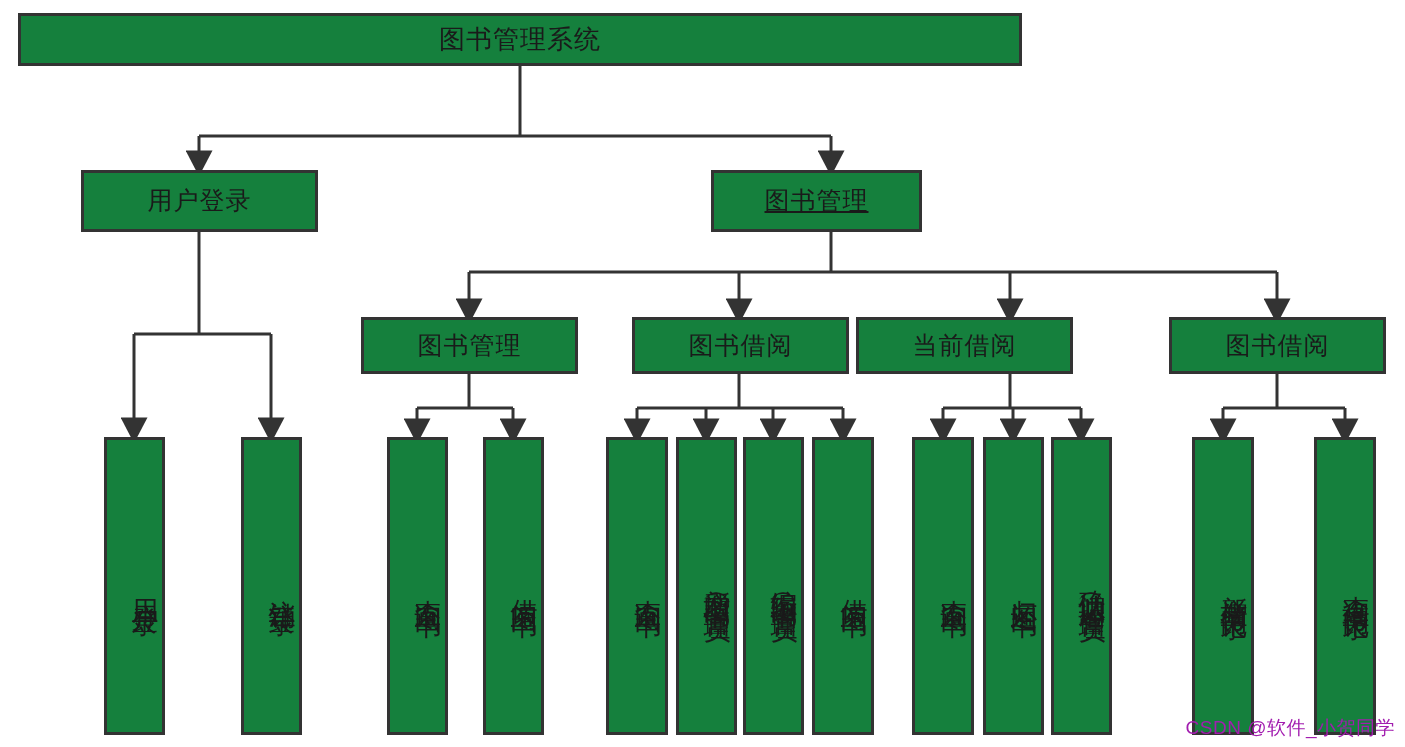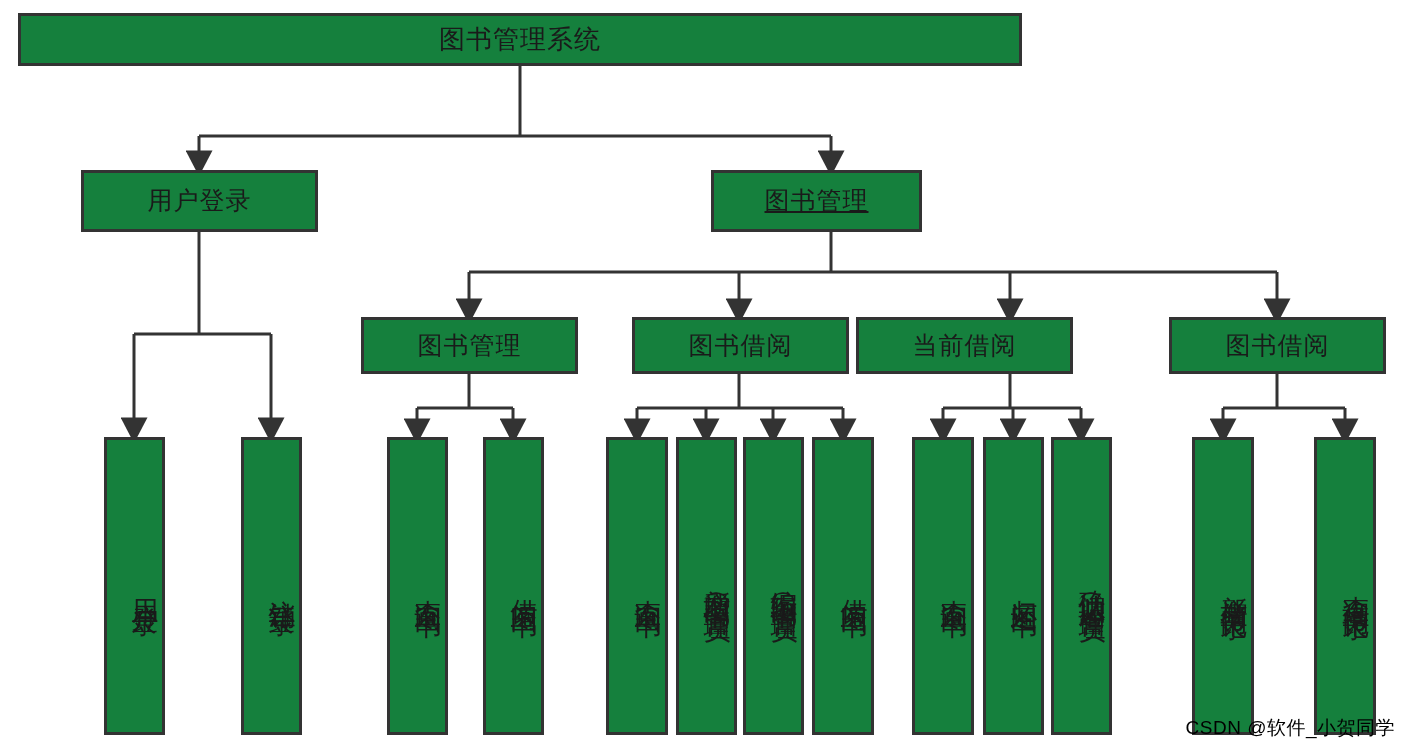--- a/index.html
+++ b/index.html
@@ -61,21 +61,21 @@
     align-items: flex-start;
   }
   .node-label {
     display: block;
   }
   #watermark {
     position: absolute;
     right: 10px;
     bottom: 6px;
     font-size: 19px;
-    color: #000000;
+    color: #a21caf;
     letter-spacing: 0.5px;
     white-space: nowrap;
     user-select: none;
   }
 </style>
 </head>
 <body>
 
 <div id="diagram-root">
 

